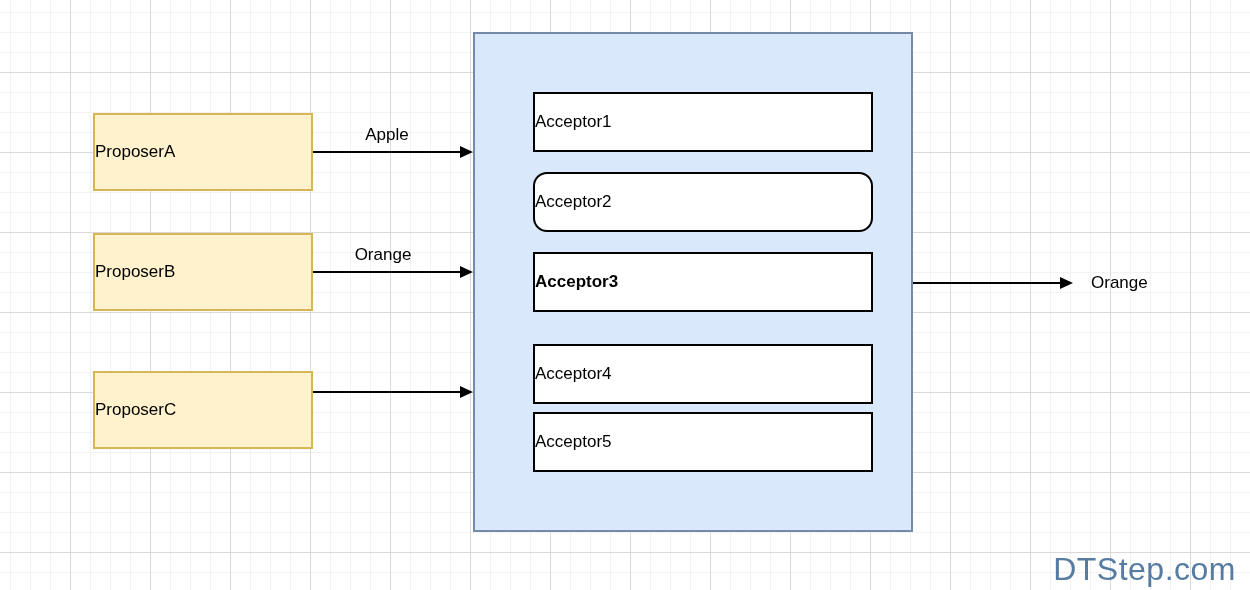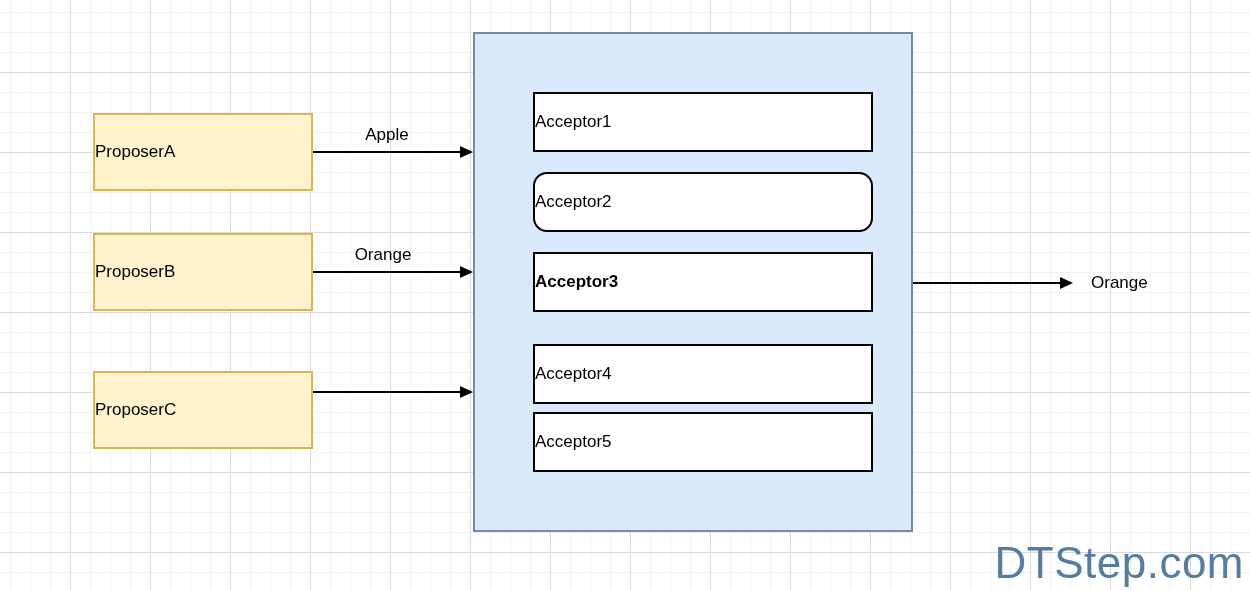--- a/index.html
+++ b/index.html
@@ -103,23 +103,23 @@
     font-size: 17px;
     color: #000000;
   }
   .edge-label.l0 { left: 327px; top: 122px; }
   .edge-label.l1 { left: 323px; top: 242px; }
   .edge-label.l2 { left: 328px; top: 362px; }
   .edge-label.lout { left: 1091px; top: 270px; text-align: left; }
 
   .watermark {
     position: absolute;
-    right: 6px;
+    right: 14px;
     bottom: 2px;
-    font-size: 44px;
+    font-size: 32px;
     color: #567ca2;
     letter-spacing: 0.5px;
   }
 </style>
 </head>
 <body>
 
 <div class="canvas">
 
   <div class="node proposer p1">

